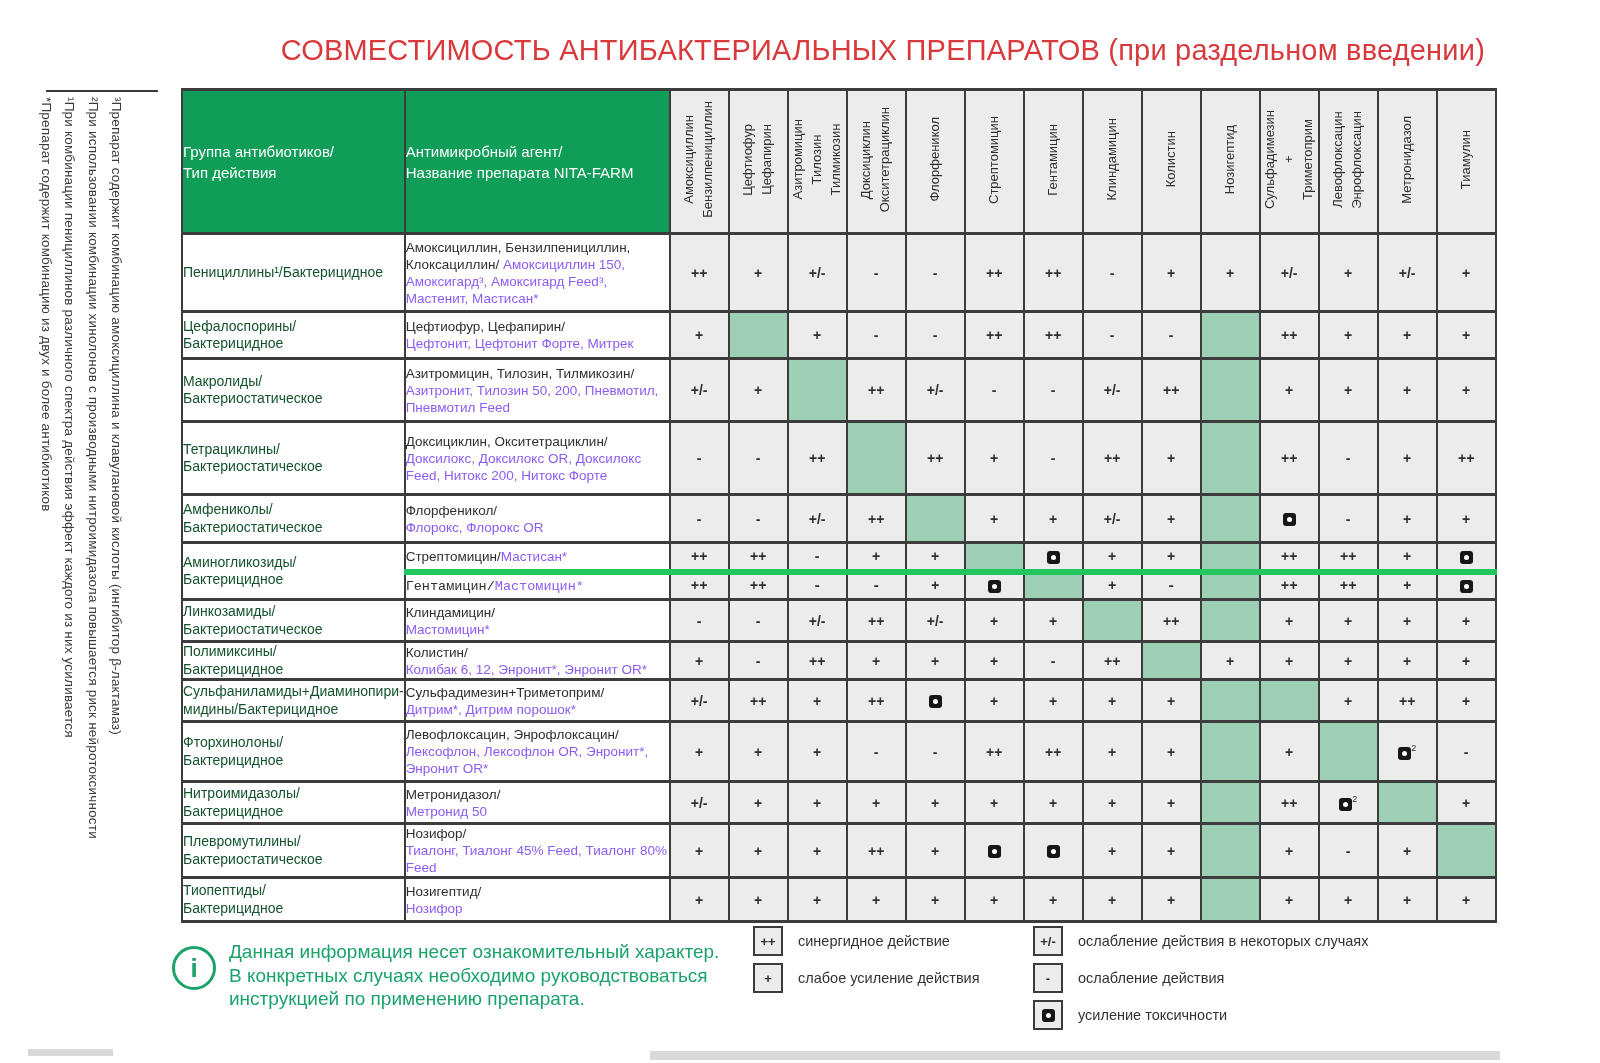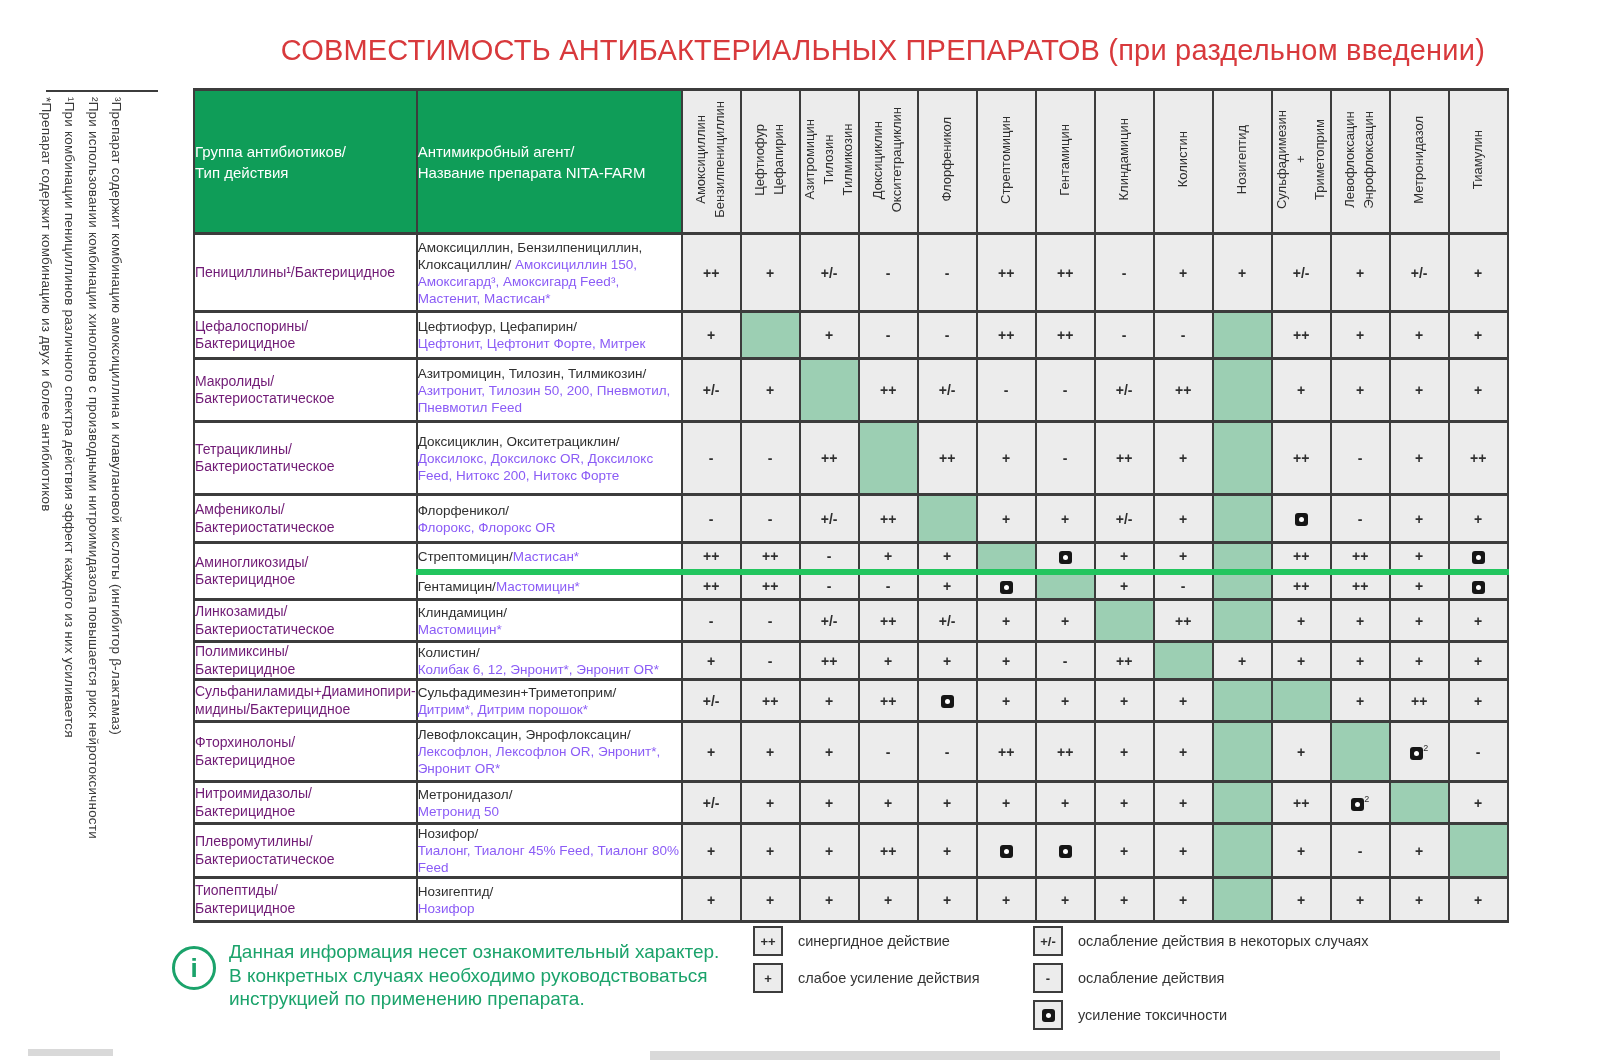--- a/index.html
+++ b/index.html
@@ -12,54 +12,54 @@
     font-size:29px;color:#d8393c;letter-spacing:0.2px;white-space:nowrap;
   }
   
   .vfoot-line{position:absolute;left:46px;top:90px;width:112px;height:2px;background:#3c3c3c;}
   .vfoot{position:absolute;left:38px;top:97px;height:935px;display:flex;flex-direction:row;gap:8px;}
   .vfoot .vline{
     writing-mode:vertical-lr;font-size:13.5px;color:#3a3a3a;line-height:1.15;
     letter-spacing:0.2px;
   }
   
-  .twrap{position:absolute;left:193px;top:88px;}
+  .twrap{position:absolute;left:181px;top:88px;}
   table.compat{border-collapse:collapse;table-layout:fixed;}
   table.compat th,table.compat td{
     border-left:2px solid #3c3c3c;border-right:2px solid #3c3c3c;
     border-top:3px solid #3c3c3c;border-bottom:3px solid #3c3c3c;
     padding:0;
   }
   th.ghead,th.ahead{
     background:#0f9d58;color:#ffffff;font-weight:400;font-size:15px;text-align:left;
     vertical-align:middle;padding:8px 10px 8px 12px;white-space:pre-line;line-height:1.4;
   }
   th.mhead{background:#ececec;vertical-align:middle;text-align:center;}
   th.mhead .vtext{
     display:inline-block;writing-mode:vertical-rl;transform:rotate(180deg);
     white-space:pre-line;font-size:13px;font-weight:400;color:#2f2f2f;line-height:1.45;
     max-height:136px;
   }
   td.gcell{
-    background:#ffffff;font-size:14px;color:#701a75;vertical-align:middle;
+    background:#ffffff;font-size:14px;color:#14532d;vertical-align:middle;
     padding:6px 8px 6px 10px;white-space:pre-line;line-height:1.25;
   }
   td.acell{
     background:#ffffff;font-size:13.5px;vertical-align:middle;
     padding:6px 8px 6px 12px;white-space:pre-line;line-height:1.26;
   }
   td.acell .ab{color:#2f2f2f;}
   td.acell .ag{color:#8b5cf6;}
   td.mcell{
     background:#ececec;text-align:center;vertical-align:middle;
     font-size:14px;font-weight:700;color:#2f2f2f;
   }
   td.mcell.self{background:#9ccfb3;}
   tr.sr0 td.thin{border-bottom:6px solid #22c55e;}
-  tr.sr1 td.thin{border-top:5px solid #14b8a6;}
+  tr.sr1 td.thin{border-top:5px solid #14b8a6;font-family:Liberation Mono, monospace;}
   .toxicon{display:inline-block;width:13px;height:13px;background:#161616;border-radius:3px;
     position:relative;vertical-align:middle;}
   .toxicon::after{content:"";position:absolute;left:4px;top:4px;width:5px;height:5px;
     background:#ffffff;border-radius:50%;}
   td.mcell sup{font-size:9px;font-weight:400;}
   
   .note{position:absolute;left:172px;top:940px;display:flex;align-items:flex-start;gap:13px;}
   .iicon{
     width:38px;height:38px;border:3px solid #1ba36b;border-radius:50%;flex:0 0 auto;
     display:flex;align-items:center;justify-content:center;color:#1ba36b;

